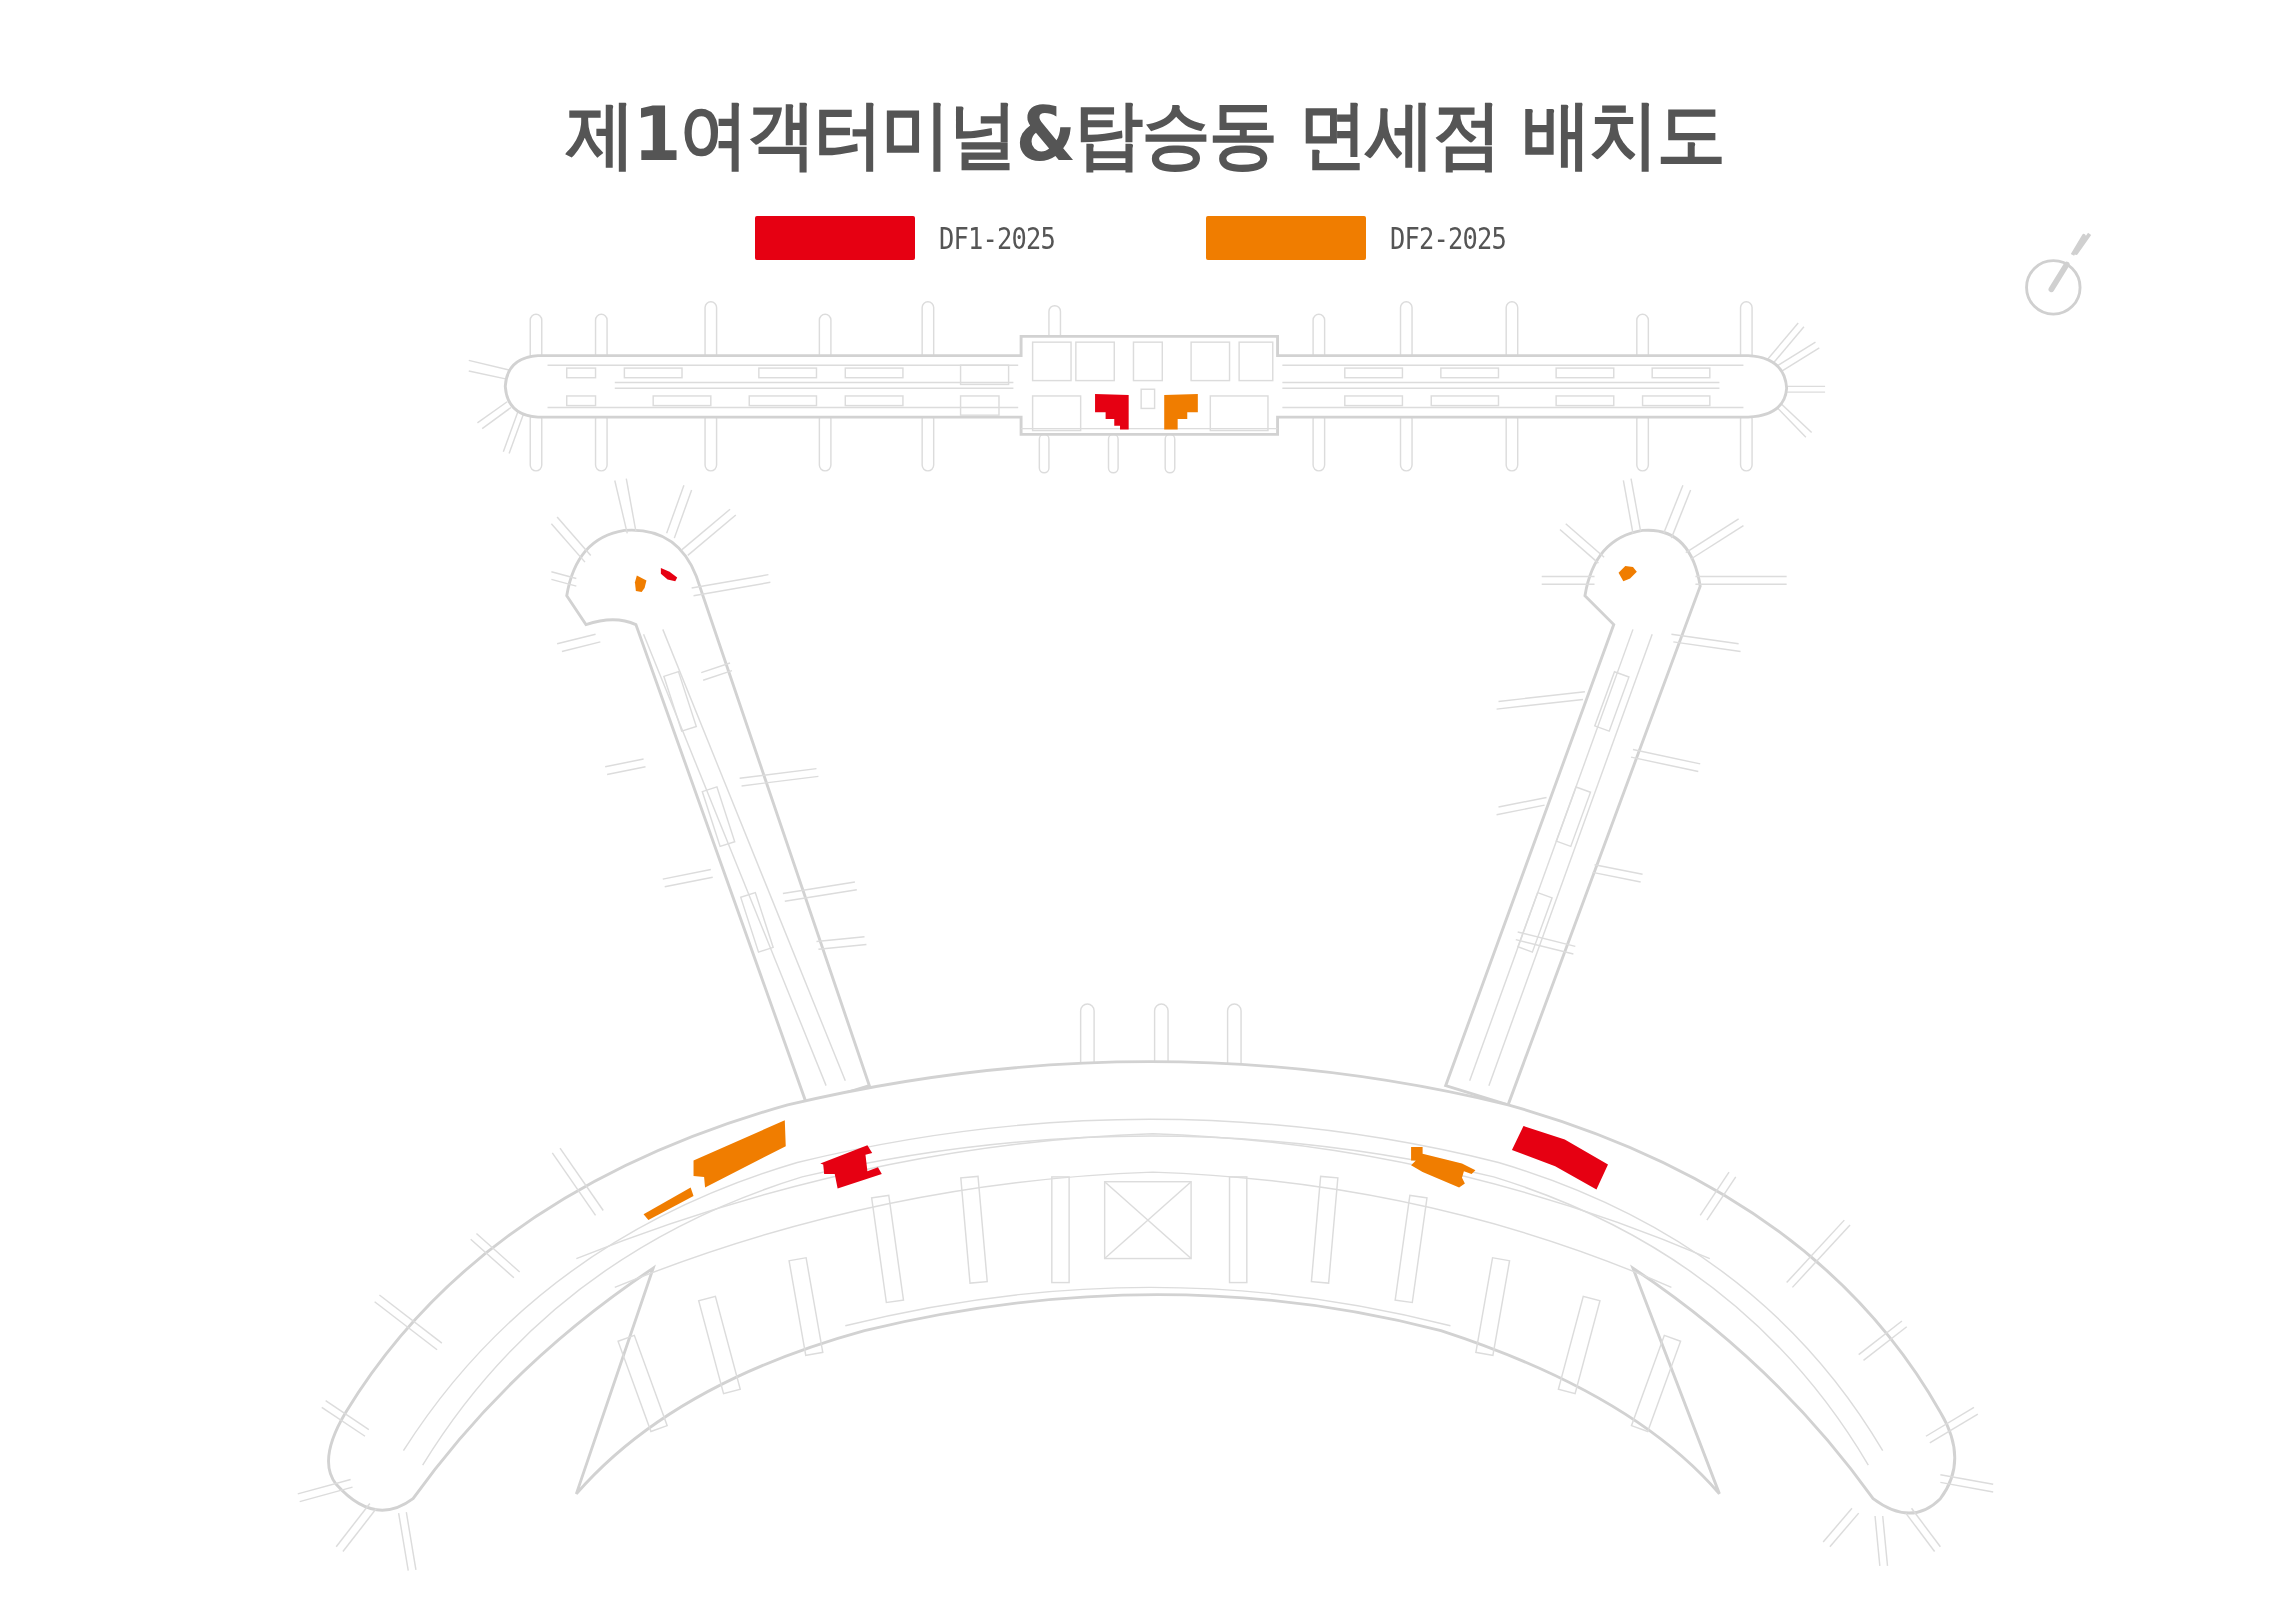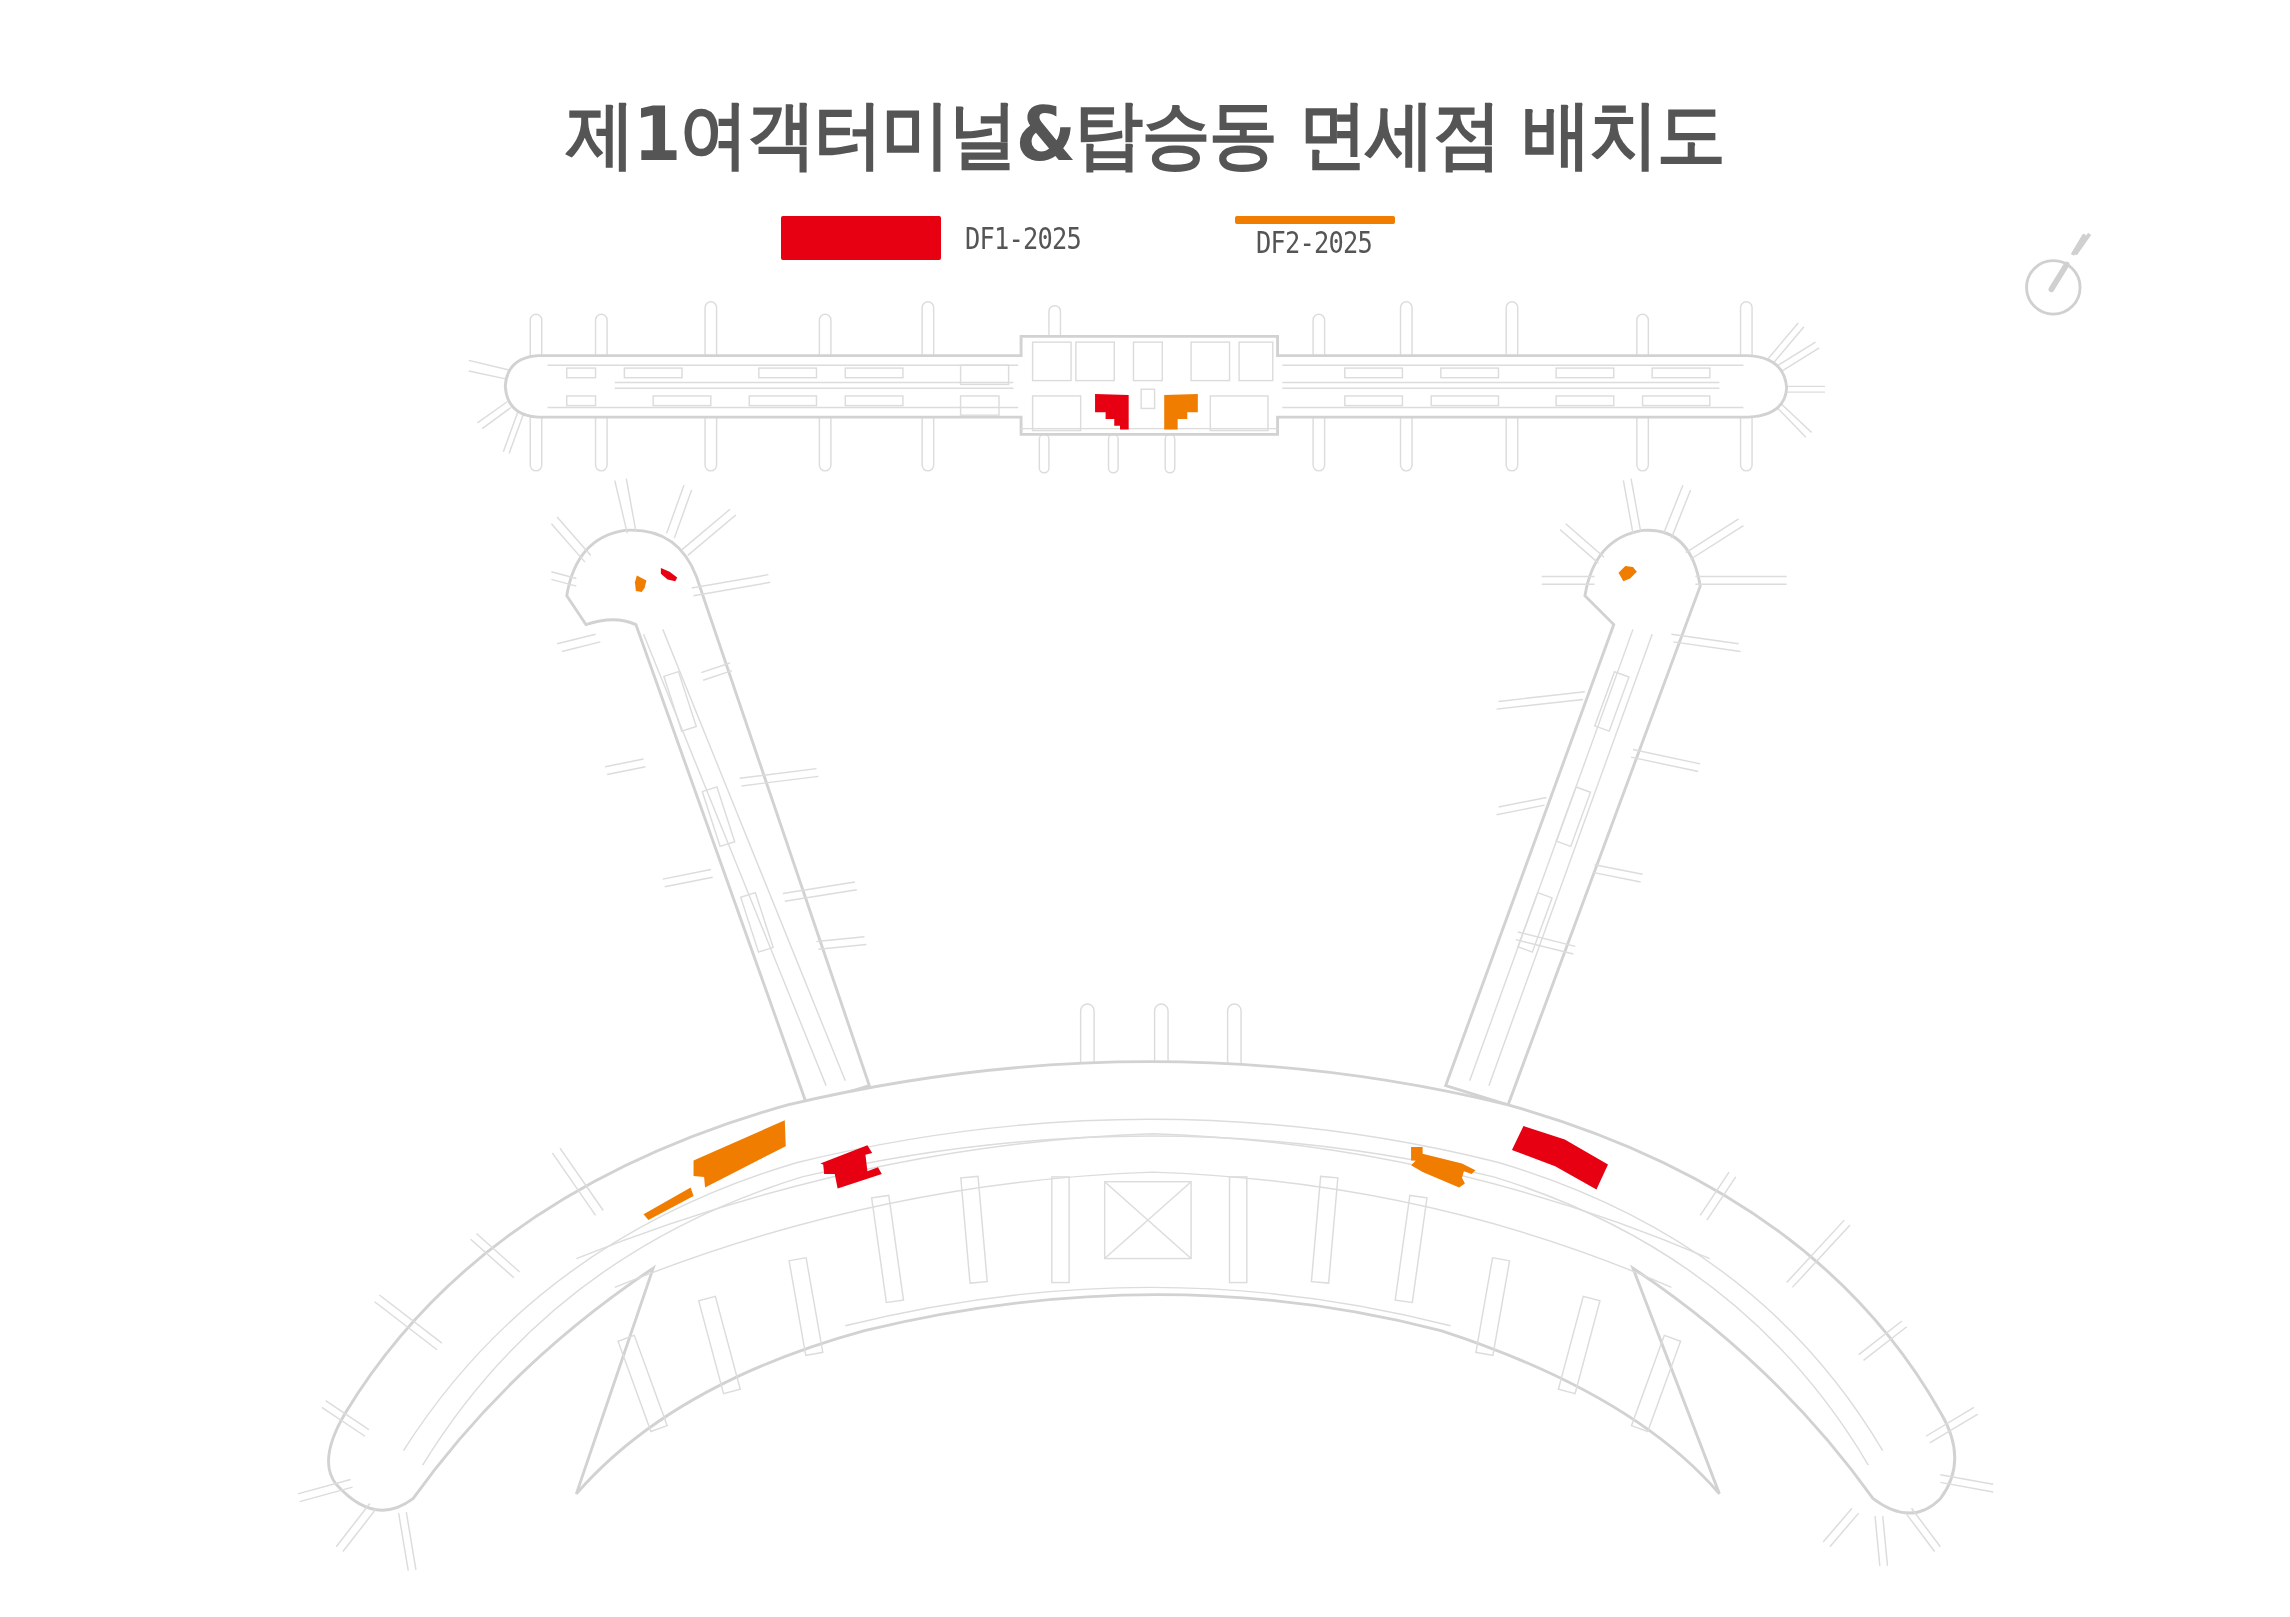--- a/index.html
+++ b/index.html
@@ -18,25 +18,25 @@
   svg.plan { position: absolute; left: 0; top: 0; }
   .lt { fill: none; stroke: #dcdcdc; stroke-width: 1.5; }
   .fl { fill: #ffffff; stroke: #d2d2d2; stroke-width: 3; }
 </style>
 </head>
 <body>
 
 <div class="title">제1여객터미널&amp;탑승동 면세점 배치도</div>
 
 <div class="legend">
-  <div class="legend-item" style="left:781px;">
+  <div class="legend-item" style="left:755px;">
     <div class="swatch" style="background:#e60012;"></div>
     <span class="legend-label">DF1-2025</span>
   </div>
-  <div class="legend-item" style="left:1232px;flex-direction:column;">
+  <div class="legend-item" style="left:1206px;">
     <div class="swatch" style="background:#f07d00;"></div>
     <span class="legend-label">DF2-2025</span>
   </div>
 </div>
 
 <svg class="compass" viewBox="0 0 90 100">
   <circle cx="38" cy="64" r="28" fill="none" stroke="#d0d0d0" stroke-width="3"></circle>
   <line x1="36" y1="66" x2="52" y2="40" stroke="#d0d0d0" stroke-width="6" stroke-linecap="round"></line>
   <path d="M58 30 L70 10 L62 28 L76 8" fill="none" stroke="#d0d0d0" stroke-width="4" stroke-linejoin="round"></path>
 </svg>

